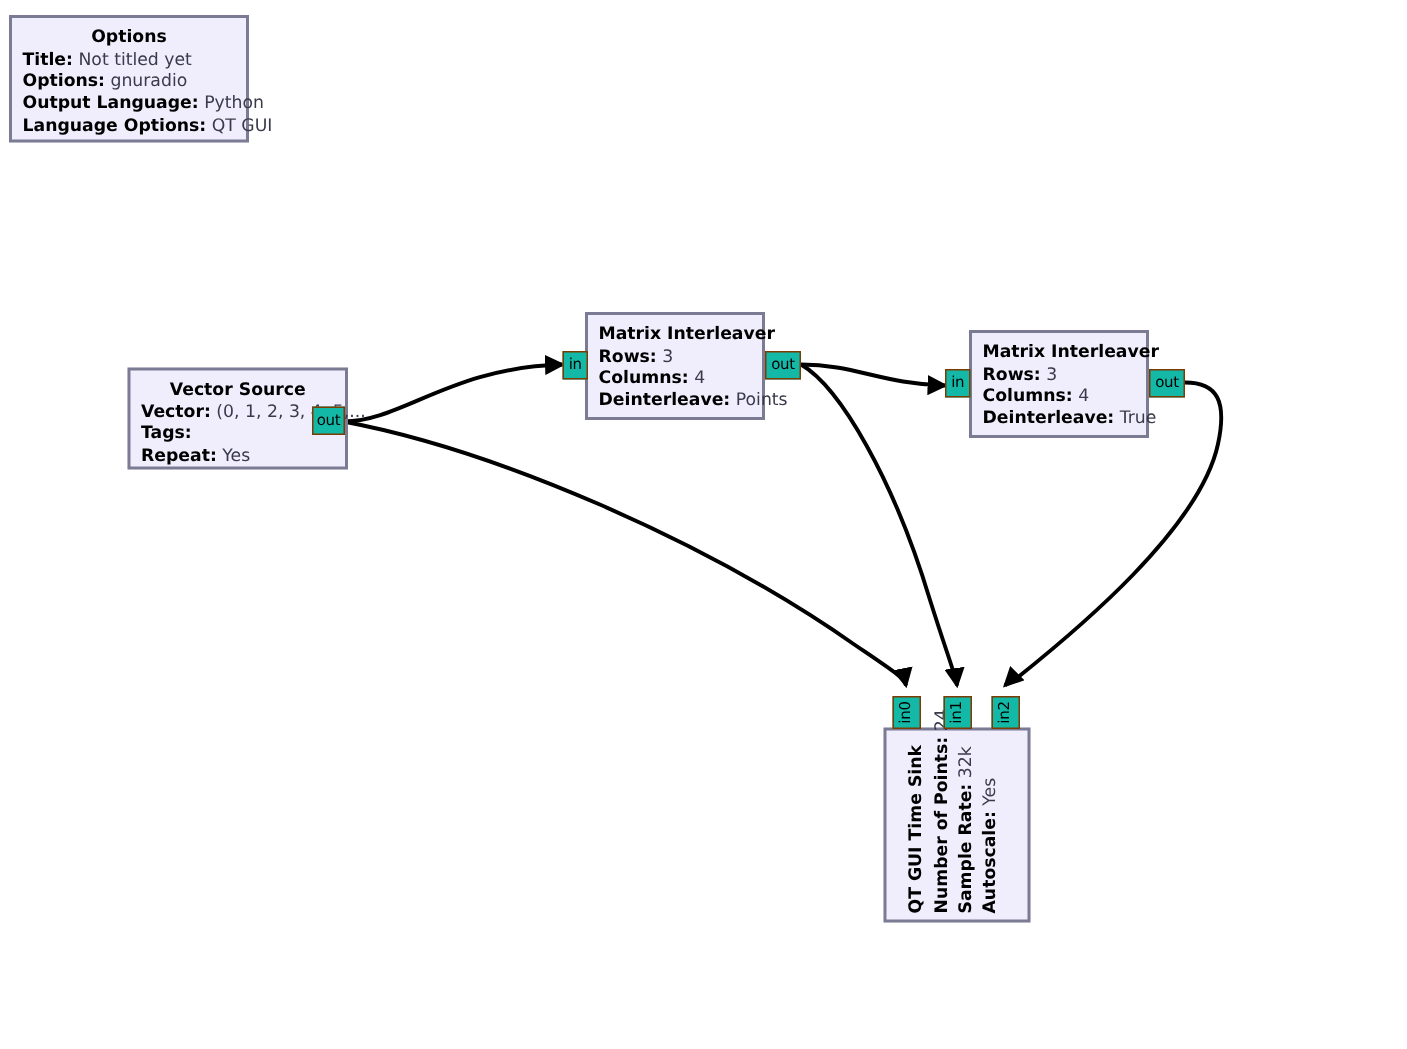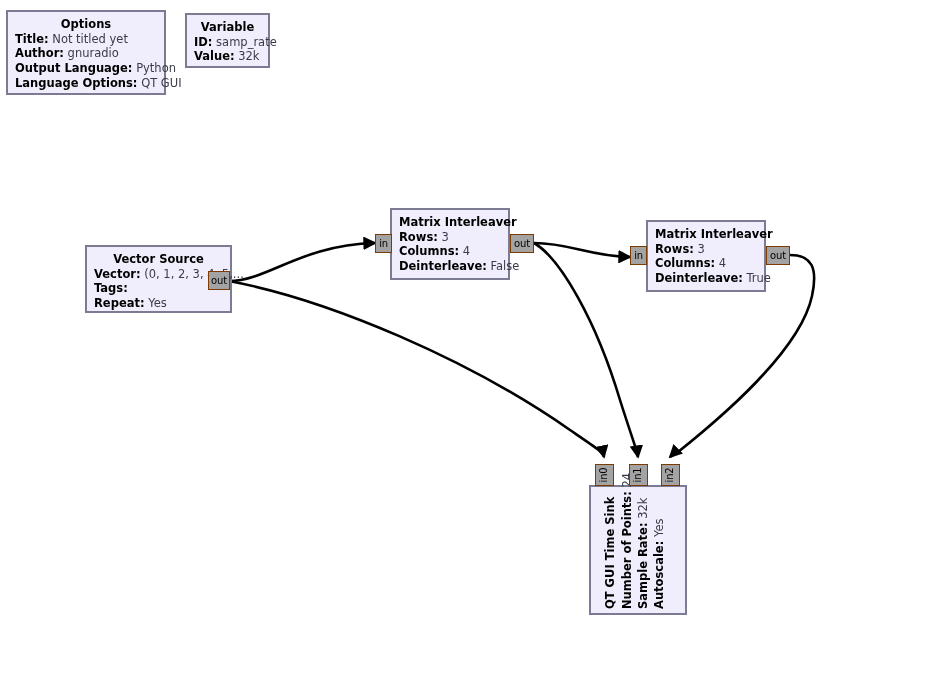--- a/index.html
+++ b/index.html
@@ -57,21 +57,21 @@
     text-align: center;
   }
 
   .block-inner {
     padding: 5px 7px 5px 7px;
   }
 
   
   .port {
     position: absolute;
-    background: #a3a3a3;
+    background: #14b8a6;
     border: 1px solid #7a3c00;
     box-sizing: border-box;
     font-size: 10px;
     font-weight: normal;
     color: #000000;
     text-align: center;
     line-height: 1;
     display: flex;
     align-items: center;
     justify-content: center;
@@ -124,47 +124,34 @@
   </svg>
 
   <div class="block" id="block-options" style="left:6px; top:10px; width:160px; height:85px;">
     <div class="block-inner">
       <div class="block-title">Options</div>
       <div class="prop">
         <span class="k">Title:</span>
         <span class="v">Not titled yet</span>
       </div>
       <div class="prop">
-        <span class="k">Author:</span>
+        <span class="k">Options:</span>
         <span class="v">gnuradio</span>
       </div>
       <div class="prop">
         <span class="k">Output Language:</span>
         <span class="v">Python</span>
       </div>
       <div class="prop">
         <span class="k">Language Options:</span>
         <span class="v">QT GUI</span>
       </div>
     </div>
   </div>
 
-  <div class="block" id="block-variable" style="left:185px; top:13px; width:85px; height:55px;">
-    <div class="block-inner">
-      <div class="block-title">Variable</div>
-      <div class="prop">
-        <span class="k">ID:</span>
-        <span class="v">samp_rate</span>
-      </div>
-      <div class="prop">
-        <span class="k">Value:</span>
-        <span class="v">32k</span>
-      </div>
-    </div>
-  </div>
 
   <div class="block" id="block-vector-source" style="left:61px; top:245px; width:147px; height:68px;margin-left:24px;">
     <div class="block-inner">
       <div class="block-title">Vector Source</div>
       <div class="prop">
         <span class="k">Vector:</span>
         <span class="v">(0, 1, 2, 3, 4, 5,...</span>
       </div>
       <div class="prop">
         <span class="k">Tags:</span>
@@ -186,21 +173,21 @@
       <div class="prop">
         <span class="k">Rows:</span>
         <span class="v">3</span>
       </div>
       <div class="prop">
         <span class="k">Columns:</span>
         <span class="v">4</span>
       </div>
       <div class="prop">
         <span class="k">Deinterleave:</span>
-        <span class="v">False</span>
+        <span class="v">Points</span>
       </div>
     </div>
   </div>
   <div class="port" style="left:375px; top:234px; width:17px; height:19px;">
     <span>in</span>
   </div>
   <div class="port" style="left:510px; top:234px; width:24px; height:19px;">
     <span>out</span>
   </div>
 

